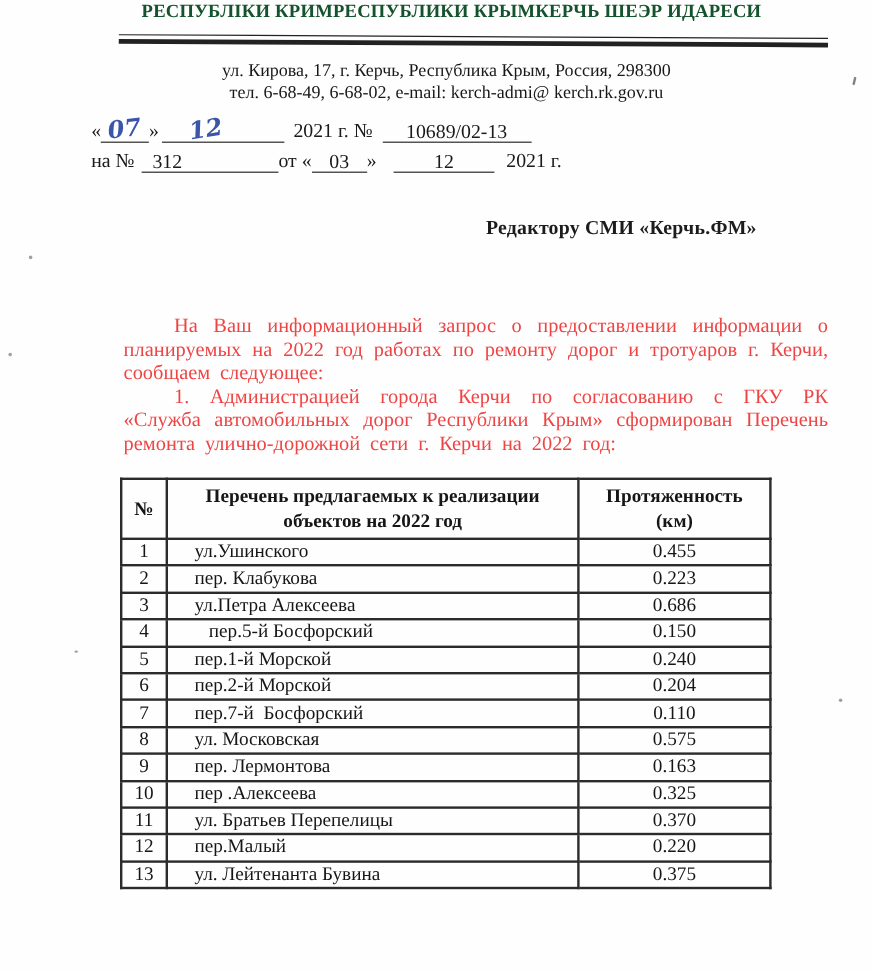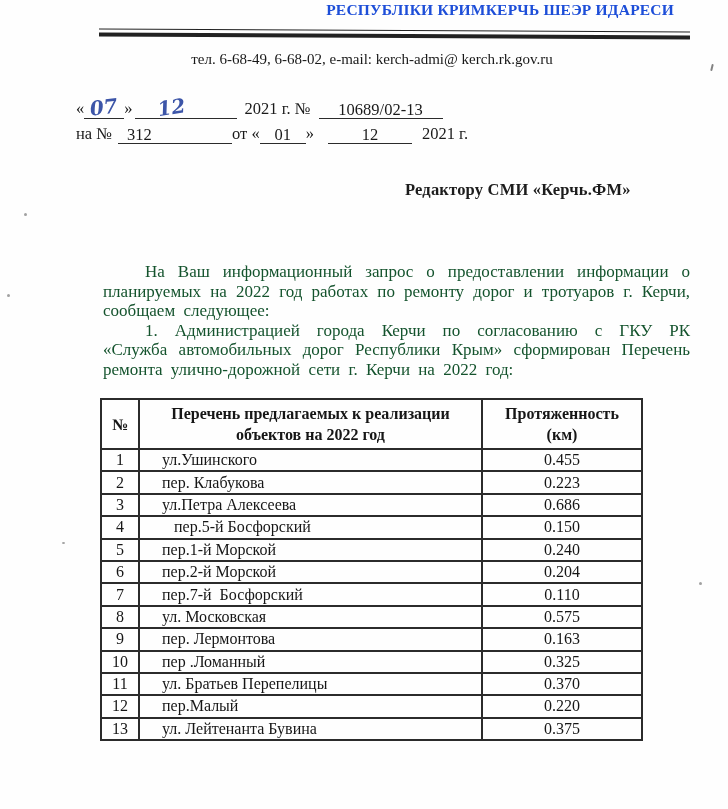--- a/index.html
+++ b/index.html
@@ -10,23 +10,23 @@
     width: 728px;
     height: 809px;
     position: relative;
     overflow: hidden;
   }
   .page { position: absolute; inset: 0; background: #fefefe; }
 
   
   .letterhead {
     position: absolute; top: 1px; left: 118px; width: 556px;
-    display: flex; justify-content: flex-end;
+    display: flex; justify-content: flex-start;
     font-weight: bold; font-size: 15.5px; letter-spacing: 0.2px;
-    color: #1d4ed8;
+    color: #14532d;
   }
   .rule-wrap { position: absolute; top: 30px; left: 99px; width: 591px; transform: rotate(0.3deg); }
   .rule-thin  { height: 0; border-top: 1.5px solid #222; }
   .rule-thick { height: 3.5px; background: #222; margin-top: 3px; }
 
   .org-contacts {
     position: absolute; top: 50px; left: 52px; width: 640px;
     text-align: center; font-size: 15px; line-height: 19px; color: #181818;
   }
 
@@ -64,21 +64,21 @@
   .addressee {
     position: absolute; top: 177px; left: 405px;
     font-weight: bold; font-size: 16.5px; line-height: 25px; color: #1c1c1c;
     letter-spacing: 0.2px;
   }
 
   
   .body-text {
     position: absolute; top: 262px; left: 103px; width: 587px;
     font-size: 17px; line-height: 19.6px; text-align: justify;
-    word-spacing: 4px; color: #14532d;
+    word-spacing: 4px; color: #ef4444;
   }
   .body-text p { text-indent: 42px; margin: 0; }
 
   
   .roads-table {
     position: absolute; top: 398px; left: 100px;
     border-collapse: collapse; table-layout: fixed; width: 541px;
     font-size: 16px; color: #161616;
   }
   .roads-table th, .roads-table td { border: 2px solid #2b2b2b; }
@@ -98,38 +98,40 @@
   .speck { position: absolute; background: #8a8a8a; border-radius: 50%; opacity: 0.8; }
   .speck-tick { position: absolute; width: 2px; height: 7px; background: #6d6d6d; transform: rotate(14deg); border-radius: 1px; opacity: 0.85; }
 </style>
 </head>
 <body>
 
 <div class="page">
 
   <div class="letterhead">
     <span>РЕСПУБЛІКИ КРИМ</span>
+    <span>РЕСПУБЛИКИ КРЫМ</span>
     <span>КЕРЧЬ ШЕЭР ИДАРЕСИ</span>
   </div>
 
   <div class="rule-wrap">
     <div class="rule-thin"></div>
     <div class="rule-thick"></div>
   </div>
 
   <div class="org-contacts">
+    <div>ул. Кирова, 17, г. Керчь, Республика Крым, Россия, 298300</div>
     <div>тел. 6-68-49, 6-68-02, e-mail: kerch-admi@ kerch.rk.gov.ru</div>
   </div>
 
   <div class="ref-block">
     <div class="ref-line">
       <span>«</span><span class="blank day-blank"><span class="hw">07</span></span><span>»</span><span class="blank month-blank"><span class="hw hw-month">12</span></span><span class="year-label">2021  г. №</span><span class="underlined doc-num">10689/02-13</span>
     </div>
     <div class="ref-line">
-      <span>на №</span><span class="underlined in-num">312</span><span class="from-lbl">от</span> <span>«</span><span class="underlined in-day">01</span><span>»</span><span class="underlined in-month">12</span><span class="in-year">2021  г.</span>
+      <span>на №</span><span class="underlined in-num">312</span><span class="from-lbl">от</span> <span>«</span><span class="underlined in-day">03</span><span>»</span><span class="underlined in-month">12</span><span class="in-year">2021  г.</span>
     </div>
   </div>
 
   <div class="addressee">
     <div>Редактору СМИ «Керчь.ФМ»</div>
   </div>
 
   <div class="body-text">
     <p>На Ваш информационный запрос о предоставлении информации о планируемых на 2022 год работах по ремонту дорог и тротуаров г. Керчи, сообщаем следующее:</p>
     <p>1. Администрацией города Керчи по согласованию с ГКУ РК «Служба автомобильных дорог Республики Крым»  сформирован Перечень ремонта улично-дорожной сети г. Керчи на 2022 год:</p>
@@ -191,21 +193,21 @@
         <td class="name-cell">ул. Московская</td>
         <td class="len-cell">0.575</td>
       </tr>
       <tr>
         <td class="num-cell">9</td>
         <td class="name-cell">пер. Лермонтова</td>
         <td class="len-cell">0.163</td>
       </tr>
       <tr>
         <td class="num-cell">10</td>
-        <td class="name-cell">пер .Ломанный</td>
+        <td class="name-cell">пер .Алексеева</td>
         <td class="len-cell">0.325</td>
       </tr>
       <tr>
         <td class="num-cell">11</td>
         <td class="name-cell">ул. Братьев Перепелицы</td>
         <td class="len-cell">0.370</td>
       </tr>
       <tr>
         <td class="num-cell">12</td>
         <td class="name-cell">пер.Малый</td>

